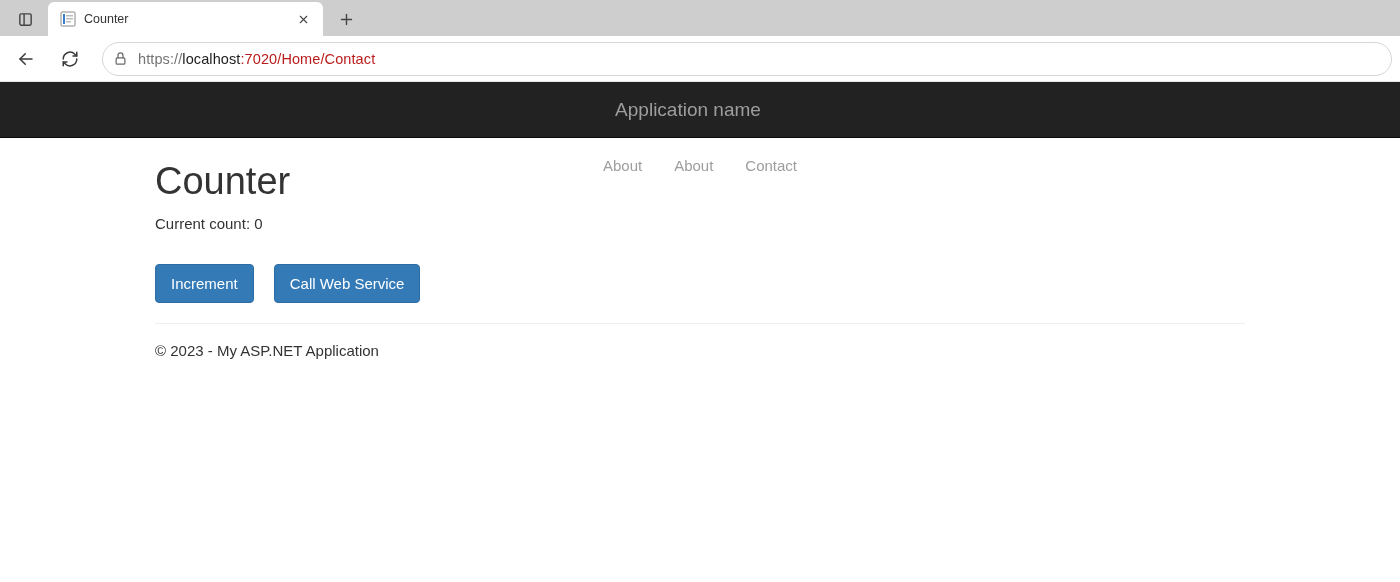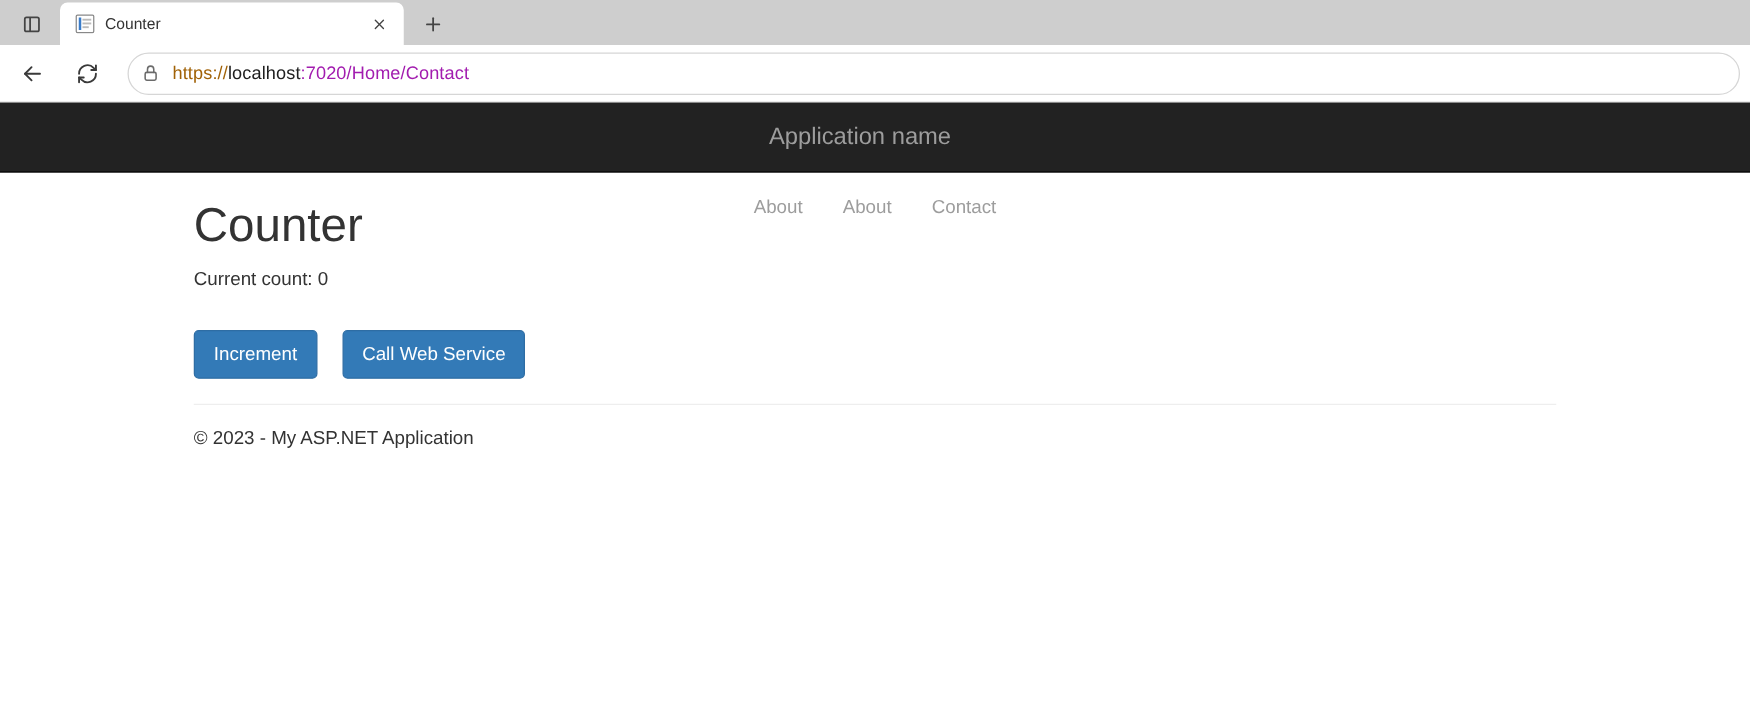--- a/index.html
+++ b/index.html
@@ -92,23 +92,23 @@
       align-items: center;
       padding: 0 10px;
       margin-left: 10px;
       gap: 10px;
       color: #5f6368;
       font-size: 14.5px;
     }
     .addr-lock { color: #6b6b6b; display:flex; align-items:center; }
     .addr-lock svg { width: 15px; height: 15px; }
     .addr-url { color: #6b6b6b; letter-spacing: .1px; }
-    .addr-url .scheme { color: #a16207; }
+    .addr-url .scheme { color: #737373; }
     .addr-url .host { color: #202020; }
-    .addr-url .rest { color: #a21caf; }
+    .addr-url .rest { color: #b91c1c; }
 
     
     .site-navbar {
       background: #222;
       border-bottom: 1px solid #080808;
       height: 56px;
     }
     .container {
       width: 1120px;
       margin: 0 auto;

